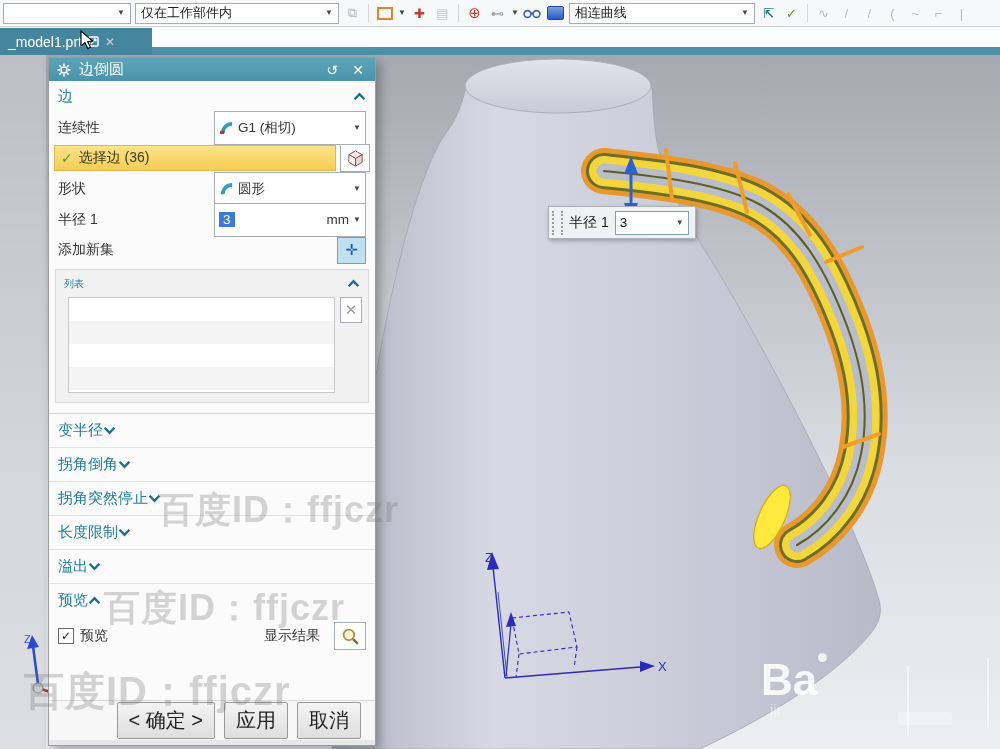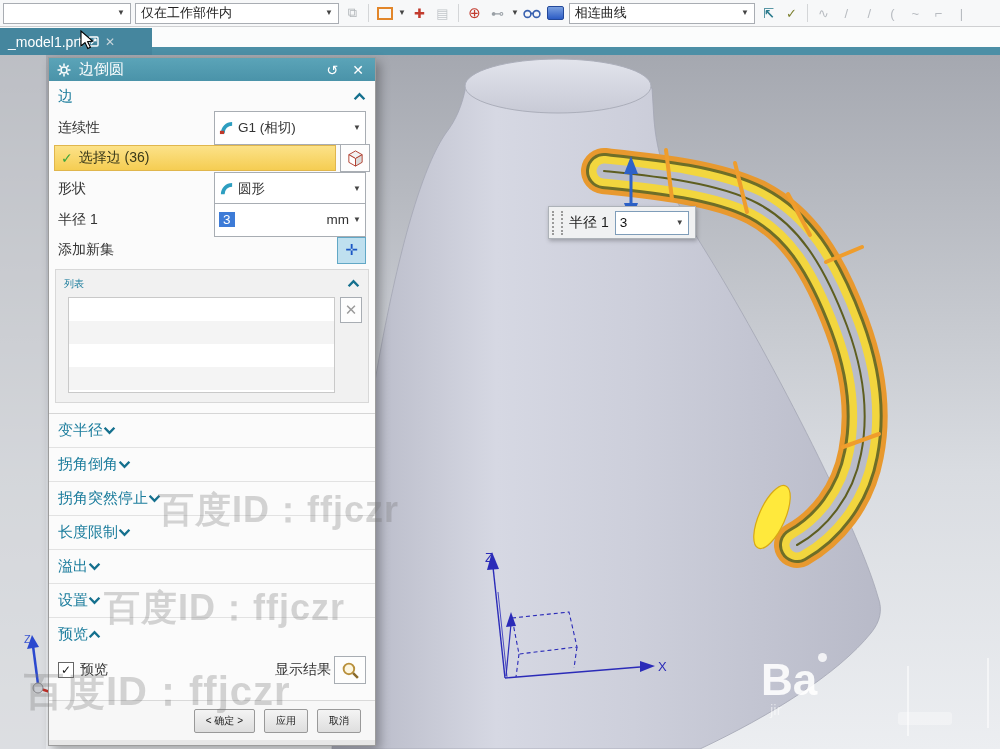--- a/index.html
+++ b/index.html
@@ -52,25 +52,25 @@
     padding:0 8px;color:#1c7d9d;font-size:10px;}
   #list-body{display:flex;align-items:flex-start;gap:5px;padding:0 6px 9px 12px;}
   #listbox{width:322px;height:94px;background:#fff;border:1px solid #c9c9c9;}
   .lrow{height:23px;}
   .lrow:nth-child(even){background:#f4f4f4;}
   .collapsed{height:33px;display:flex;align-items:center;justify-content:flex-start;
     padding:0 9px;color:#1c7d9d;font-size:15px;border-top:1px solid #e2e2e2;flex:none;}
   .cbx{width:14px;height:14px;border:1px solid #666;background:#fff;display:flex;align-items:center;
     justify-content:center;font-size:12px;color:#111;font-weight:700;line-height:1;}
   #prev-row{height:38px;display:flex;align-items:center;padding:0 9px;gap:6px;flex:none;}
-  #prev-row .right{margin-left:auto;display:flex;align-items:center;gap:3px;}
+  #prev-row .right{margin-left:auto;display:flex;align-items:center;gap:14px;}
   #dlg-footer{margin-top:auto;border-top:1px solid #d9d9d9;height:39px;display:flex;align-items:center;
     justify-content:flex-end;gap:9px;padding-right:14px;flex:none;background:#f7f7f7;}
   .btn{padding:4px 11px;background:linear-gradient(#f4f4f4,#dedede);border:1px solid #999;
-    border-radius:2px;font-size:10px;color:#222;}
+    border-radius:2px;font-size:20px;color:#222;}
   #dlg-strip{height:5px;background:#e7e7e7;flex:none;}
   
   #minipop{position:absolute;left:548px;top:206px;height:33px;background:#f0f1f2;border:1px solid #adb2b8;
     box-shadow:1px 2px 4px rgba(0,0,0,.25);display:flex;align-items:center;gap:6px;
     padding:0 6px 0 3px;z-index:20;box-sizing:border-box;}
   #minipop .grip{width:7px;height:24px;border-left:2px dotted #9a9a9a;border-right:2px dotted #9a9a9a;}
   #minipop .plabel{font-size:14px;color:#1a1a1a;}
   #minipop .pinput{width:74px;height:24px;background:#fff;border:1px solid #7f9db9;display:flex;
     align-items:center;padding:0 4px;box-sizing:border-box;font-size:13.5px;color:#111;}
   #minipop .pinput .caret{margin-left:auto;}
@@ -349,26 +349,20 @@
       <svg class="chv" viewBox="0 0 12 8">
           <path d="M1.5,1.5 6,6.2 10.5,1.5" stroke="#15708e" stroke-width="2.2" fill="none"></path>
         </svg>
     </div>
     <div class="collapsed">
       <span>溢出</span>
       <svg class="chv" viewBox="0 0 12 8">
           <path d="M1.5,1.5 6,6.2 10.5,1.5" stroke="#15708e" stroke-width="2.2" fill="none"></path>
         </svg>
     </div>
-    <div class="collapsed">
-      <span>设置</span>
-      <svg class="chv" viewBox="0 0 12 8">
-          <path d="M1.5,1.5 6,6.2 10.5,1.5" stroke="#15708e" stroke-width="2.2" fill="none"></path>
-        </svg>
-    </div>
 
     <div class="collapsed">
       <span>预览</span>
       <svg class="chv" viewBox="0 0 12 8">
           <path d="M1.5,6.5 6,1.8 10.5,6.5" stroke="#15708e" stroke-width="2.2" fill="none"></path>
         </svg>
     </div>
     <div id="prev-row">
       <span class="cbx">
           <span>✓</span>

